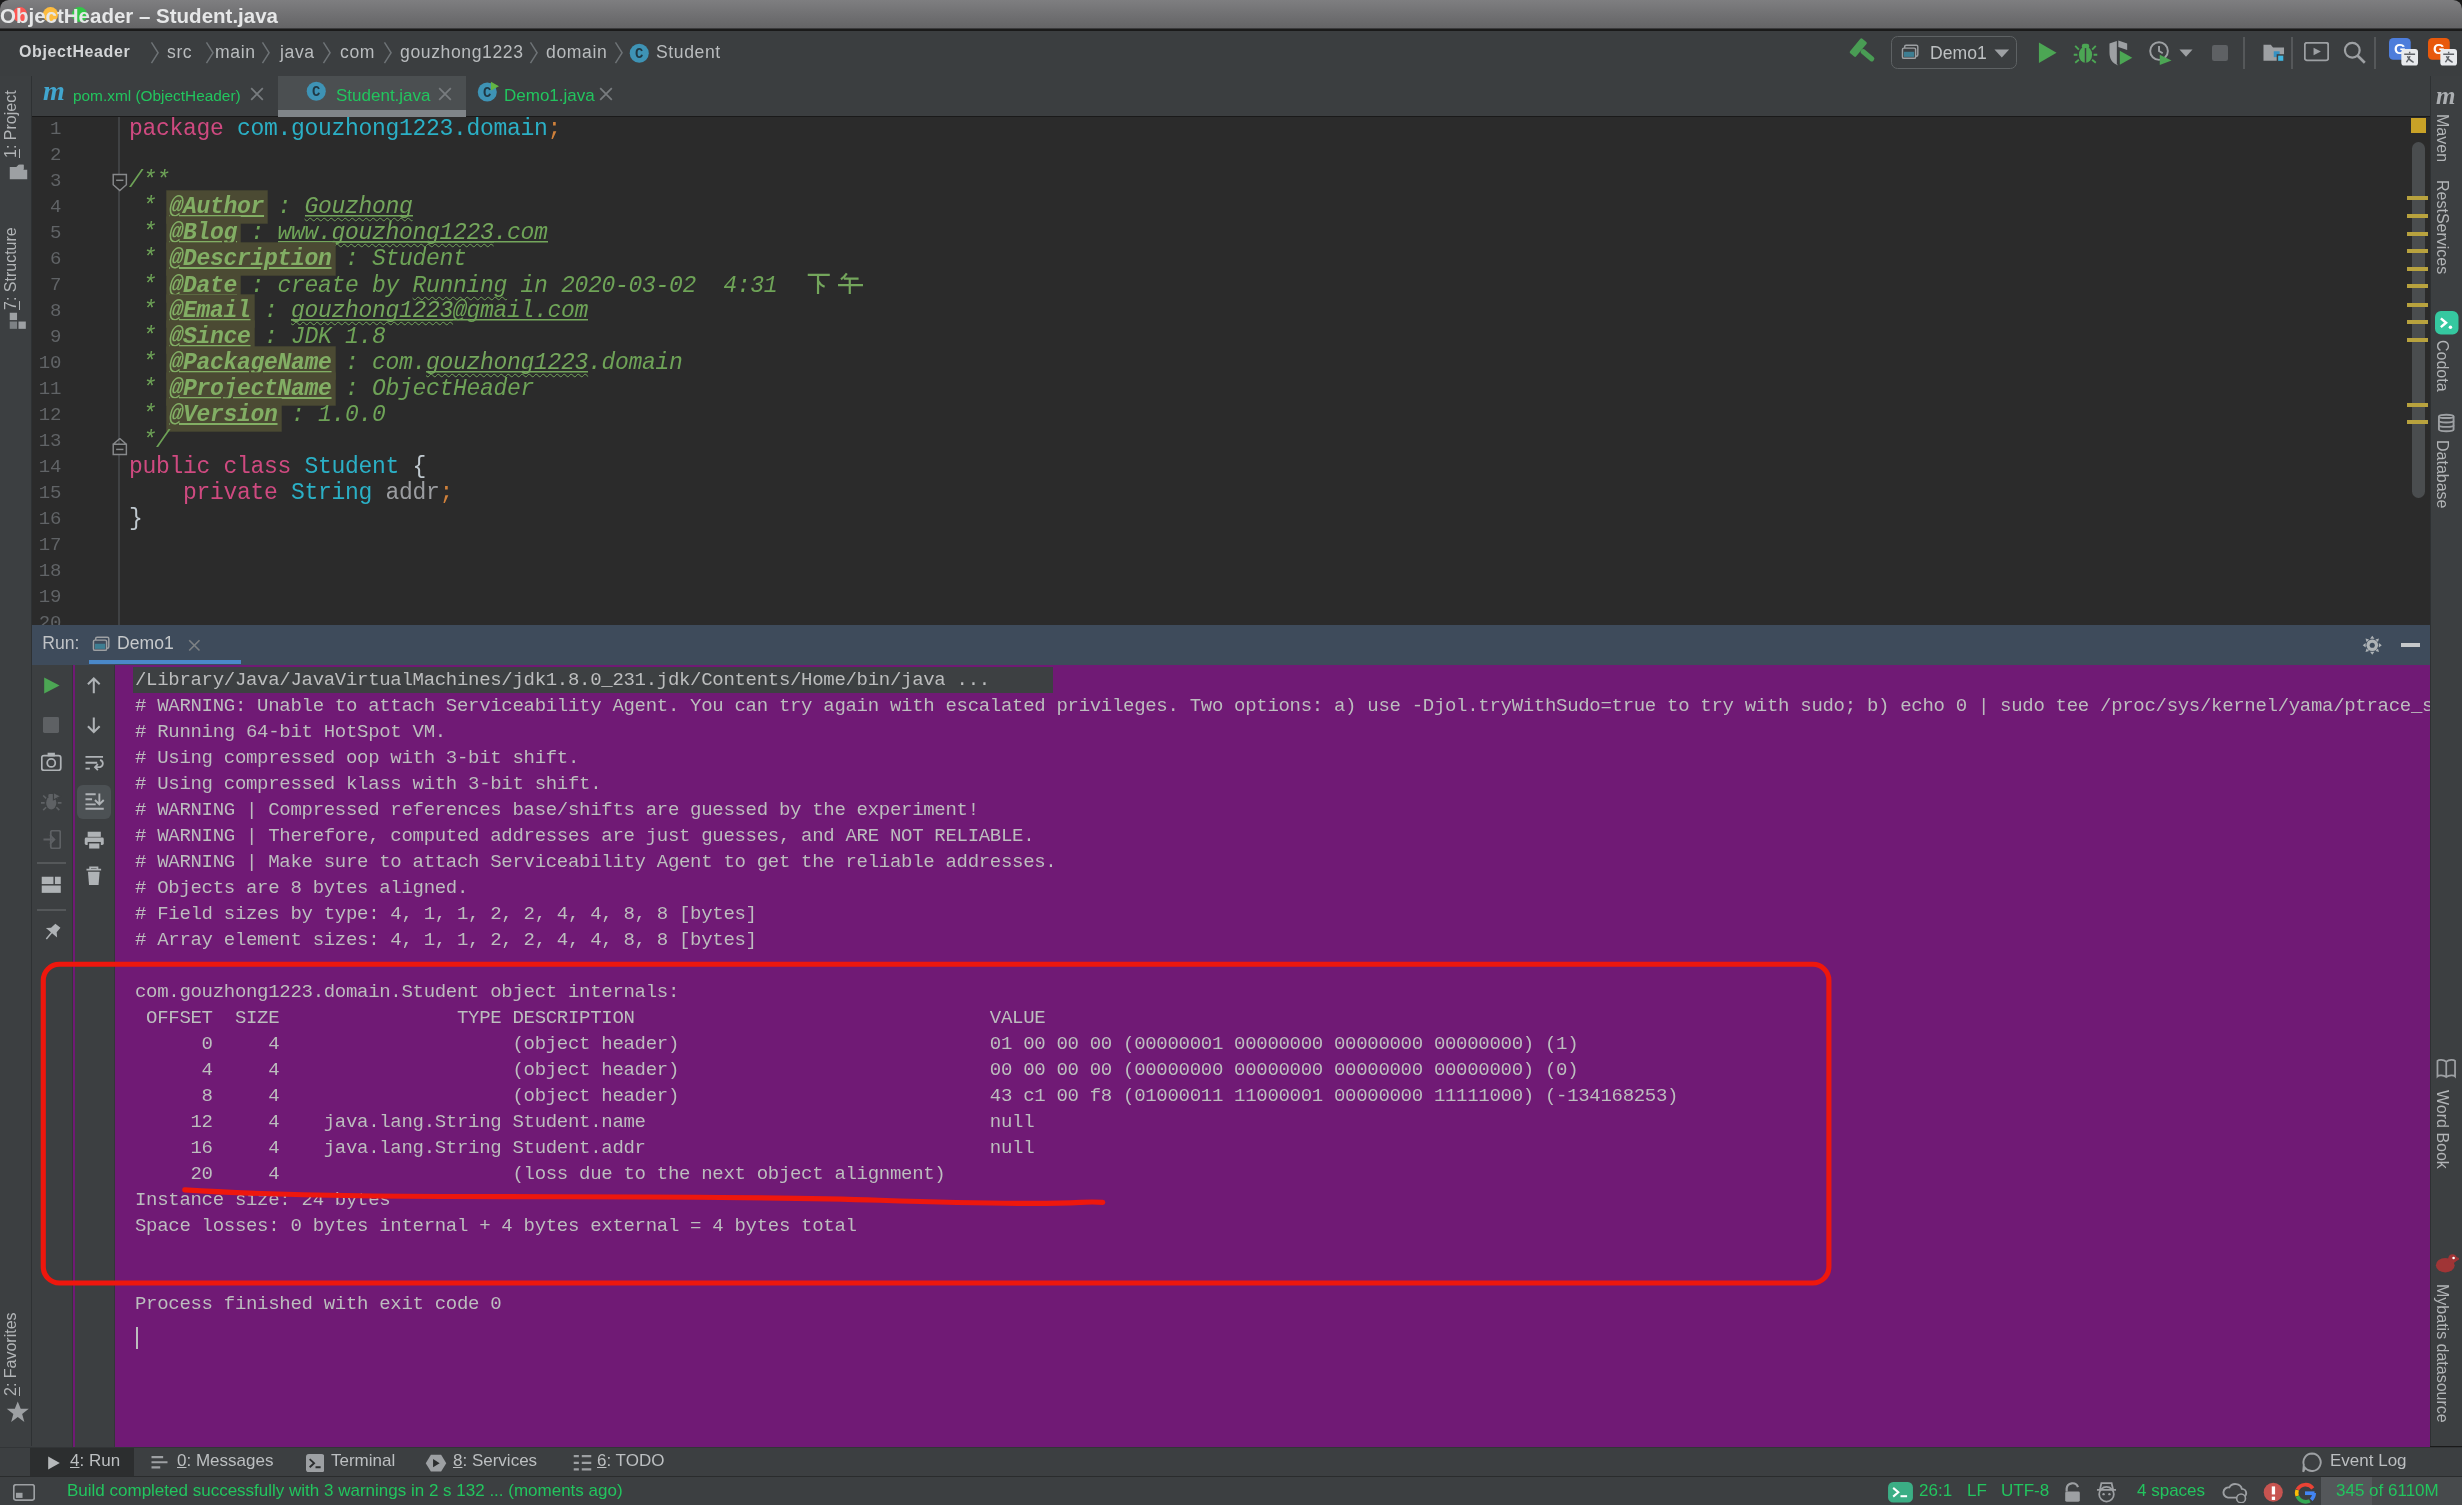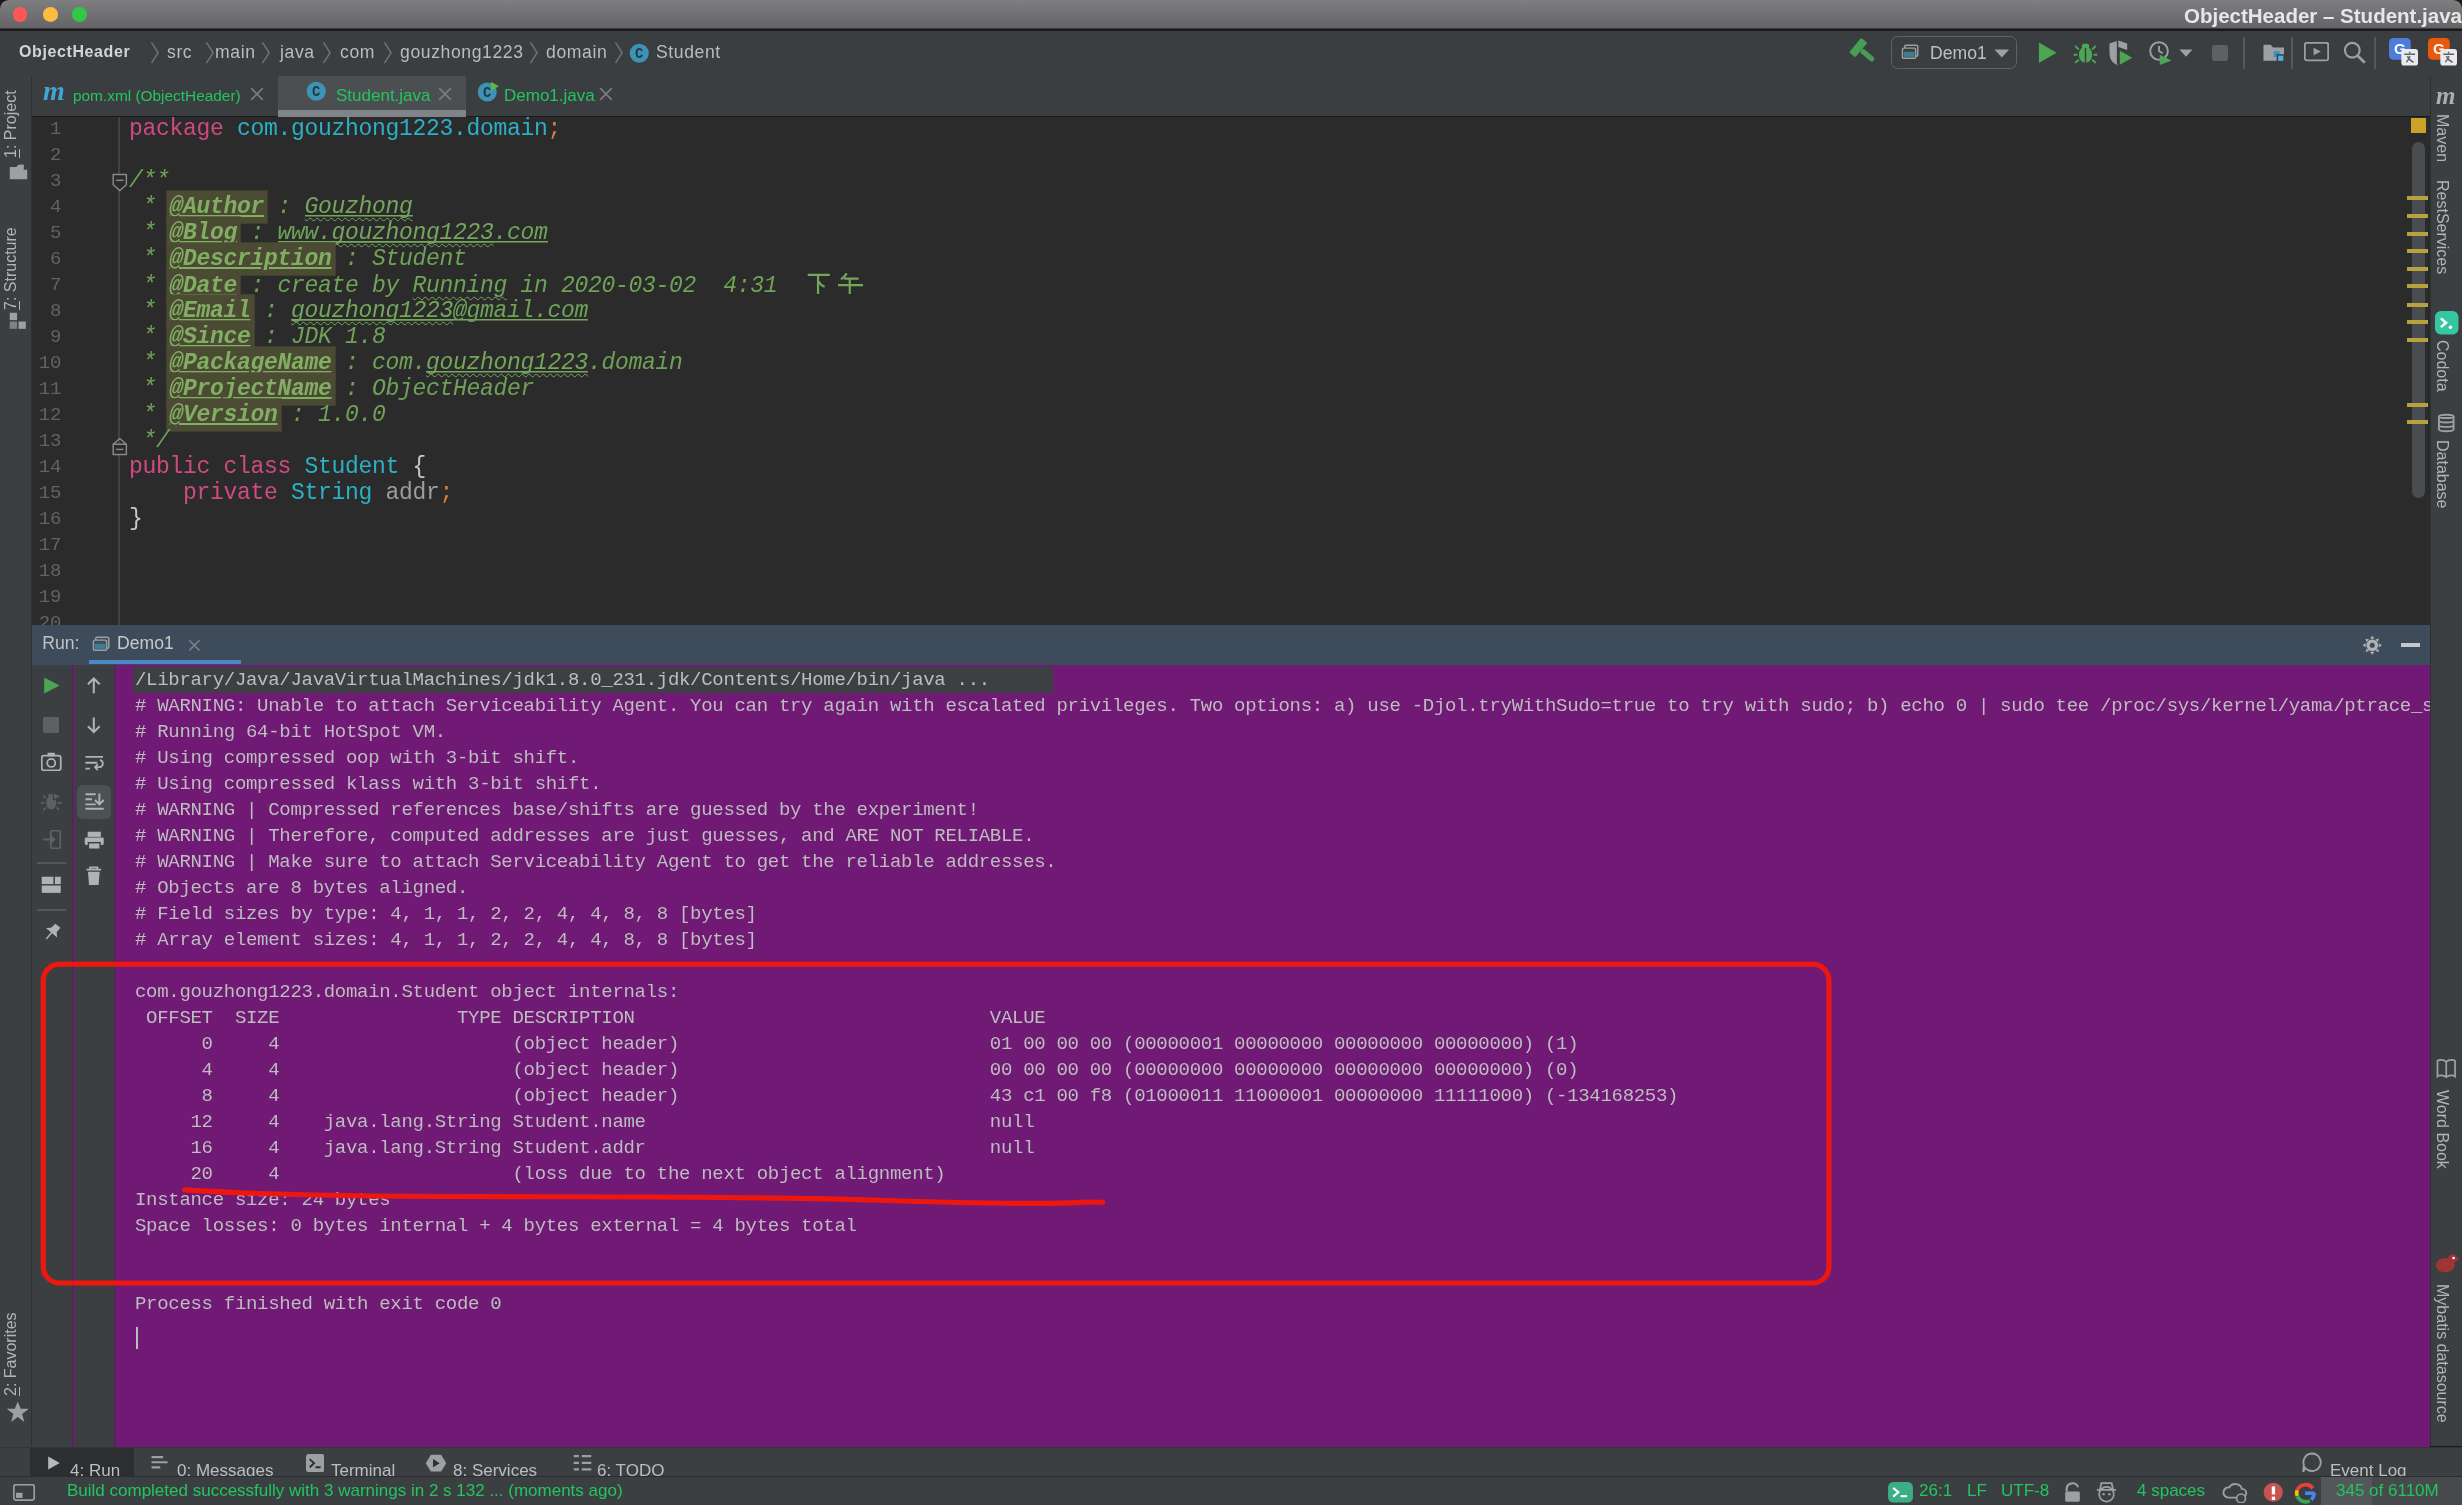--- a/index.html
+++ b/index.html
@@ -7,40 +7,40 @@
 .mono { font-family:"Liberation Mono",monospace; letter-spacing:-0.3px; }
 .cl { height:26px; line-height:26px; white-space:pre; }
 .uit { position:absolute; white-space:pre; }
 .bc { position:absolute; top:42px; font-size:17.6px; color:#B9BCBE; white-space:pre; letter-spacing:0.6px; }
 .bc.b { font-weight:bold; color:#D2D4D6; font-size:16px; top:43px; }
 .tabt { position:absolute; top:86px; font-size:17px; color:#22c55e; white-space:pre; }
 .vlab { position:absolute; font-size:16px; color:#B2B5B7; white-space:pre; }
 .vlab.dn { writing-mode:vertical-rl; }
 .vlab.up { writing-mode:vertical-rl; transform:rotate(180deg); }
 .vlab .u { text-decoration:underline; }
-.bott { position:absolute; top:2.9px; font-size:17px; color:#BCBFC1; white-space:pre;margin-top:10px; }
+.bott { position:absolute; top:2.9px; font-size:17px; color:#BCBFC1; white-space:pre; }
 .bott .u { text-decoration:underline; }
 .stt { position:absolute; top:4.4px; font-size:17px; color:#22c55e; white-space:pre; }
 .kw { color:#CF4A80; } .cy { color:#2BB0C6; } .orn { color:#D0813B; }
 .cmt { color:#6EA357; font-style:italic; }
 .gray { color:#9B9DA1; } .brc { color:#BFC8CE; }
 .tag { color:#82AE64; font-style:italic; font-weight:bold; background:#4B4A33;
   text-decoration:underline; box-shadow:0 0 0 3.7px #4B4A33; }
 .lnk { background-image:linear-gradient(#74A65C,#74A65C); background-size:100% 1.5px; background-repeat:no-repeat; background-position:0 21px; }
 .vw { text-decoration:underline wavy #74A65C 1.1px; text-underline-offset:4.4px; }
 .val { color:#74A65C; font-style:italic; text-decoration:underline wavy #74A65C 1.1px; text-underline-offset:4.4px; background-image:linear-gradient(#74A65C,#74A65C); background-size:100% 1.5px; background-repeat:no-repeat; background-position:0 21px; }
 .cjk { display:inline-block; vertical-align:-3.7px; }
 </style></head><body>
 <div id="root">
 
 <div style="position:absolute;left:0;top:0;width:2462px;height:29px;background:linear-gradient(#7E7E80,#646466);border-bottom:1.5px solid #3A3A3C;border-radius:8.8px 8.8px 0 0">
   <div style="position:absolute;left:12.5px;top:7.3px;width:14.7px;height:14.7px;border-radius:50%;background:#FC5753"></div>
   <div style="position:absolute;left:43px;top:7.3px;width:14.7px;height:14.7px;border-radius:50%;background:#FDBC40"></div>
   <div style="position:absolute;left:72px;top:7.3px;width:14.7px;height:14.7px;border-radius:50%;background:#33C748"></div>
-  <div style="position:absolute;left:0;top:3.7px;width:2462px;text-align:right;font-size:20.5px;font-weight:bold;color:#E6E7E8">ObjectHeader – Student.java</div>
+  <div style="position:absolute;left:0;top:3.7px;width:2462px;text-align:left;font-size:20.5px;font-weight:bold;color:#E6E7E8">ObjectHeader – Student.java</div>
 </div>
 
 <div style="position:absolute;left:0;top:31px;width:2462px;height:45px;background:#3B3E40"></div>
 <div class="bc b" style="left:19px">ObjectHeader</div>
     <div class="bc" style="left:167px">src</div>
     <div class="bc" style="left:215px">main</div>
     <div class="bc" style="left:280px">java</div>
     <div class="bc" style="left:340px">com</div>
     <div class="bc" style="left:400px">gouzhong1223</div>
     <div class="bc" style="left:546px">domain</div>

